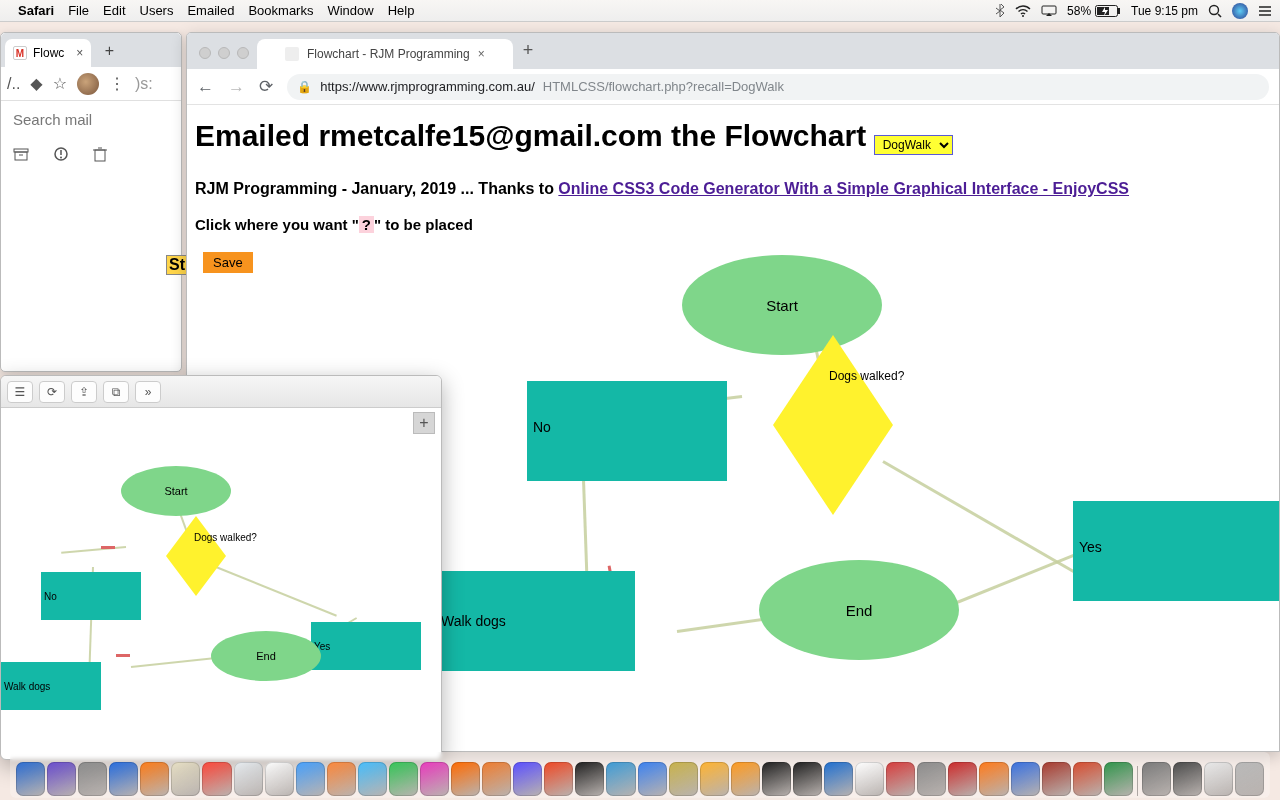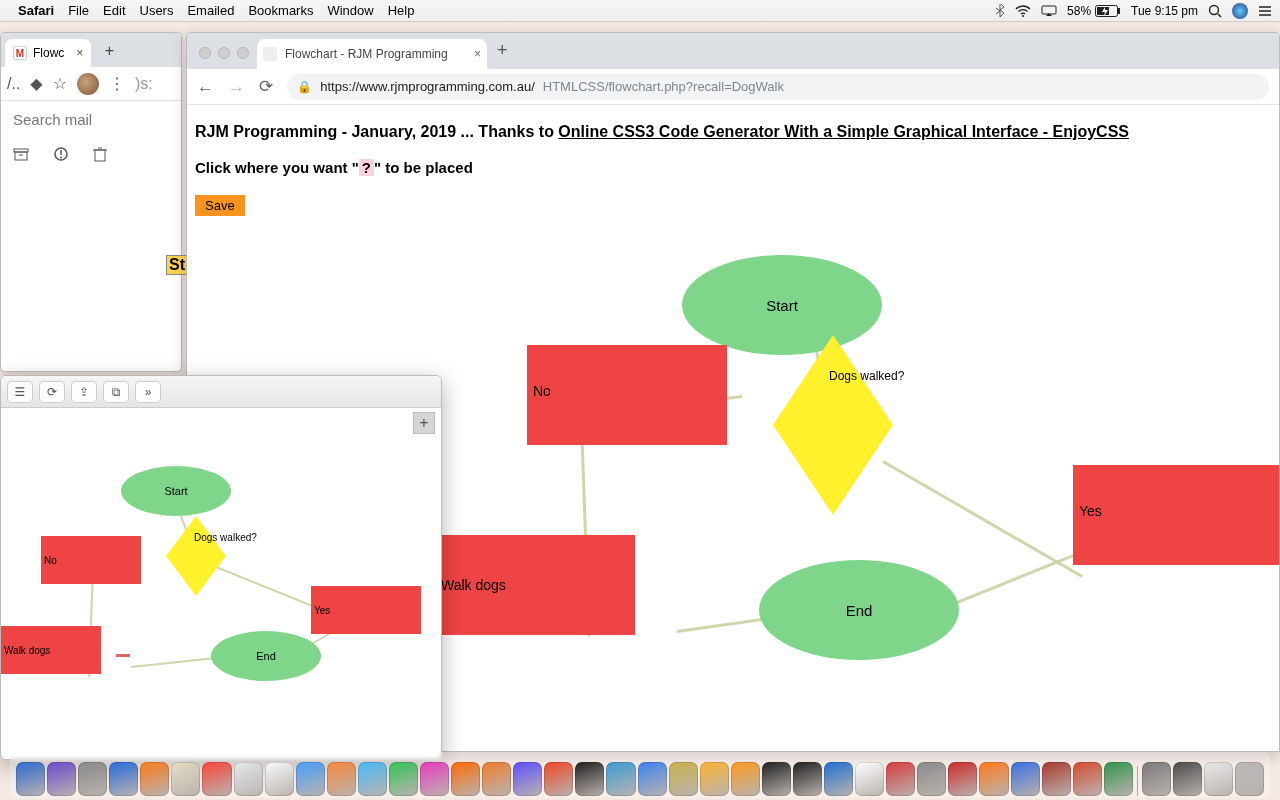--- a/index.html
+++ b/index.html
@@ -27,45 +27,45 @@
 .back-window .iconrow { padding:8px 12px; display:flex; gap:24px; color:#555; }
 .back-window .mail-subject { padding:10px 14px; font-size:21px; color:#202124; line-height:1.25; word-break:break-all; }
 
 .st-badge { position:absolute; top:255px; left:166px; background:#ffd54a; border:1px solid #888; font-size:16px; font-weight:700; padding:0 2px; }
 
 
 .main-window { position:absolute; top:32px; left:186px; right:0; bottom:48px; background:#fff; border-radius:5px 5px 0 0; border:1px solid #bbb; box-shadow:0 4px 16px rgba(0,0,0,.2); overflow:hidden; }
 .mw-tabstrip { height:36px; background:#dcdfe3; display:flex; align-items:flex-end; padding:0 6px; }
 .mw-traffic { display:flex; gap:7px; align-items:center; padding:0 8px 10px 6px; }
 .mw-traffic span { width:12px; height:12px; border-radius:50%; background:#cfcfcf; border:1px solid #b8b8b8;}
-.mw-tab { background:#fff; border-radius:8px 8px 0 0; height:30px; display:flex; align-items:center; padding:0 6px; font-size:12px; color:#444; gap:8px; min-width:230px;}
+.mw-tab { background:#fff; border-radius:8px 8px 0 0; height:30px; display:flex; align-items:center; padding:0 28px; font-size:12px; color:#444; gap:8px; min-width:230px;}
 .mw-tab .fav { width:14px;height:14px;background:#eee;border-radius:2px;}
 .mw-tab .x { margin-left:auto; color:#666; }
 .mw-newtab { margin-left:10px; margin-bottom:8px; color:#555; font-size:18px; }
 .mw-omnibox { height:36px; display:flex; align-items:center; gap:14px; padding:0 10px; border-bottom:1px solid #e3e3e3; }
 .mw-nav-icn { color:#5f6368; font-size:17px; }
 .mw-nav-icn.disabled { color:#b9b9b9; }
 .mw-url { flex:1; background:#f1f3f4; border-radius:14px; height:26px; display:flex; align-items:center; padding:0 10px; font-size:13px; color:#202124; gap:8px;}
 .mw-url .lock { color:#1a7f37; font-size:12px; }
 .mw-url .dim { color:#80868b; }
 .mw-content { position:absolute; top:72px; left:0; right:0; bottom:0; background:#fff; overflow:hidden; }
 .mw-content h1 { font-family:Georgia,"Times New Roman",serif; font-weight:700; font-size:30px; padding:14px 8px 6px 8px; }
 .selbox { display:inline-block; vertical-align:middle; }
 .selbox select { background:#ffff33; border:1px solid #5a5ad6; font-size:12px; padding:1px 4px; }
 .subline { font-family:Georgia,serif; font-size:16px; font-weight:700; padding:18px 8px 4px 8px; }
-.subline a { color:#000000; text-decoration:underline; }
+.subline a { color:#4c1d95; text-decoration:underline; }
 .clickline { font-family:Georgia,serif; font-size:15px; font-weight:700; padding:14px 8px 4px 8px; }
 .clickline .qm { background:#fcd2dc; padding:0 3px; }
-.btnrow { padding:14px 8px; display:flex; gap:12px; }
+.btnrow { padding:14px 16px; display:flex; gap:12px; }
 .btnrow button { background:#f7931e; border:none; padding:3px 10px; font-size:13px; cursor:pointer; }
 
 
 .canvas { position:absolute; top:170px; left:0; right:0; bottom:0; }
 .ellipse { position:absolute; border-radius:50%; background:#7fd68a; display:flex; align-items:center; justify-content:center; font-size:15px; }
-.rect    { position:absolute; background:#ef4444; display:flex; align-items:center; padding-left:6px; font-size:14px; }
+.rect    { position:absolute; background:#14b8a6; display:flex; align-items:center; padding-left:6px; font-size:14px;margin-top:36px; }
 .rect.small-label { align-items:flex-start; padding-top:38px; }
 .diamond { position:absolute; width:120px; height:180px; }
 .diamond .shape { width:100%; height:100%; background:#fff22d; clip-path:polygon(50% 0,100% 50%,50% 100%,0 50%); }
 .diamond .lbl { position:absolute; top:34px; left:56px; font-size:12px; white-space:nowrap; }
 .line { position:absolute; background:#c6cf9e; height:3px; transform-origin:left center; opacity:.85; }
 .tick { position:absolute; width:22px; height:3px; background:#d66; }
 
 
 .safari-win { position:absolute; top:375px; left:0; width:442px; height:385px; background:#fff; border:1px solid #bbb; border-radius:6px; box-shadow:0 6px 22px rgba(0,0,0,.3); overflow:hidden; }
 .sf-toolbar { height:32px; background:linear-gradient(#f6f6f6,#e6e6e6); border-bottom:1px solid #ccc; display:flex; align-items:center; padding:0 6px; gap:6px; }
@@ -205,20 +205,26 @@
     <span class="mw-nav-icn disabled">→</span>
     <span class="mw-nav-icn">⟳</span>
     <div class="mw-url">
       <span class="lock">🔒</span>
       <span>https://www.rjmprogramming.com.au/</span>
         <span class="dim">HTMLCSS/flowchart.php?recall=DogWalk</span>
     </div>
   </div>
 
   <div class="mw-content">
+    <h1>
+      <span>Emailed rmetcalfe15@gmail.com the Flowchart</span>
+      <span class="selbox">
+        <select><option>DogWalk</option></select>
+      </span>
+    </h1>
     <div class="subline">
       <span>RJM Programming - January, 2019 ... Thanks to </span><a href="#">Online CSS3 Code Generator With a Simple Graphical Interface - EnjoyCSS</a>
     </div>
     <div class="clickline">
       <span>Click where you want "</span><span class="qm">?</span><span>" to be placed</span>
     </div>
     <div class="btnrow">
       <button>Save</button>
     </div>
 

